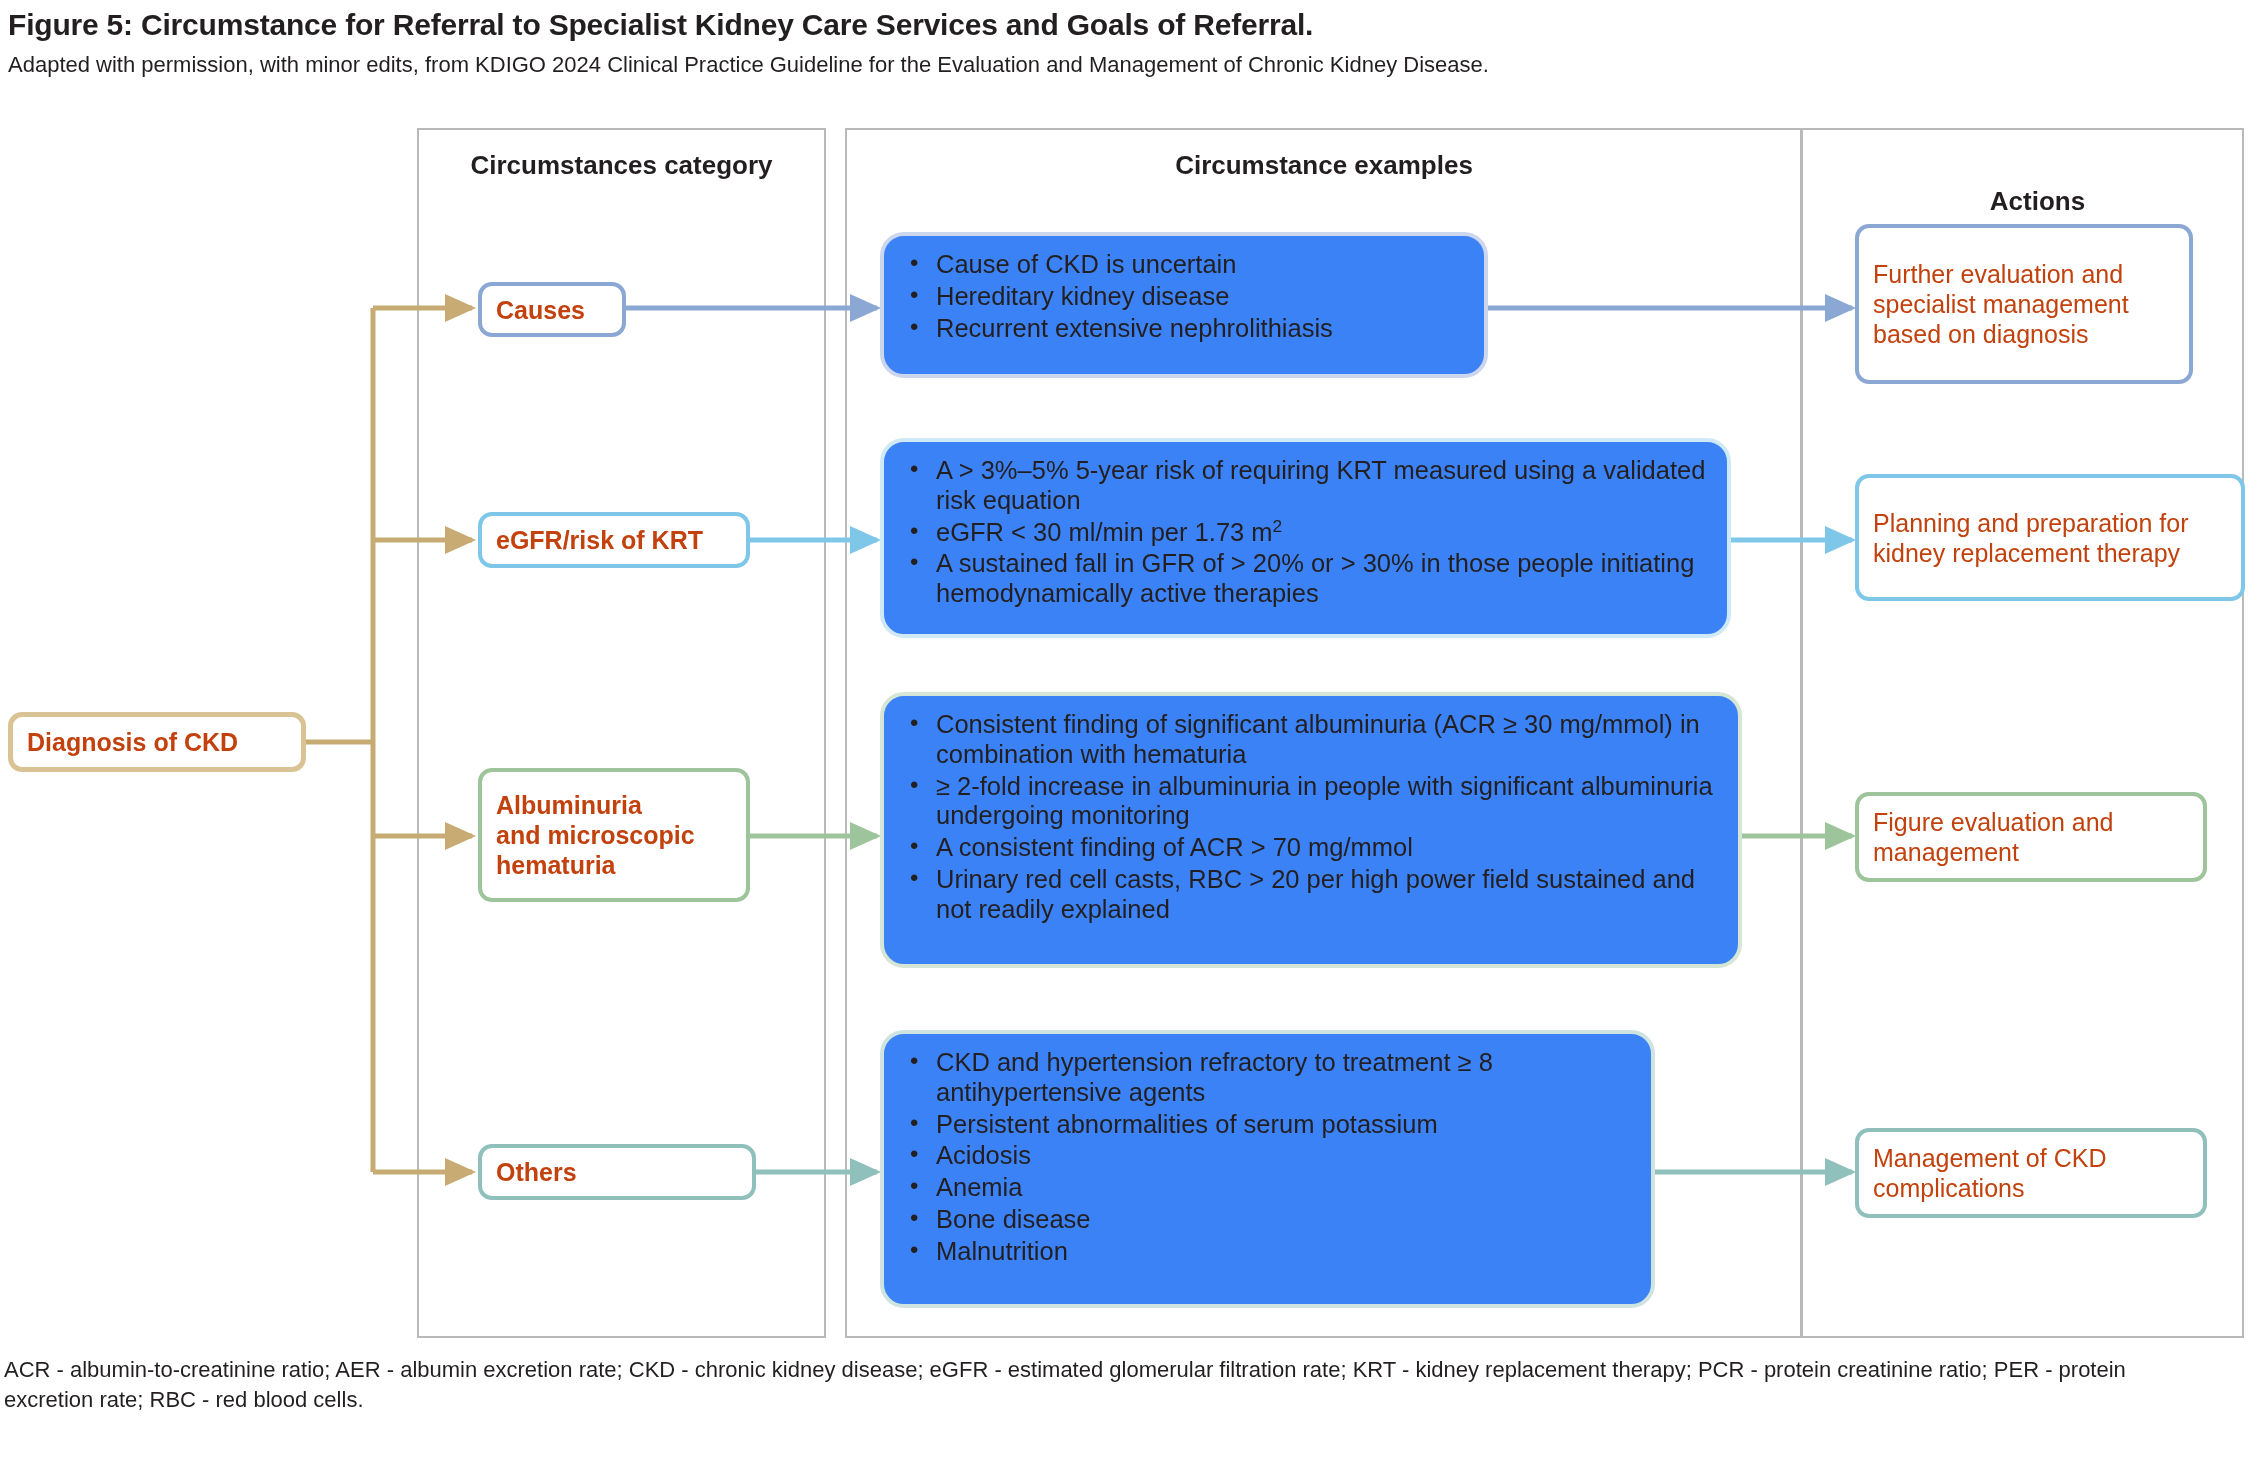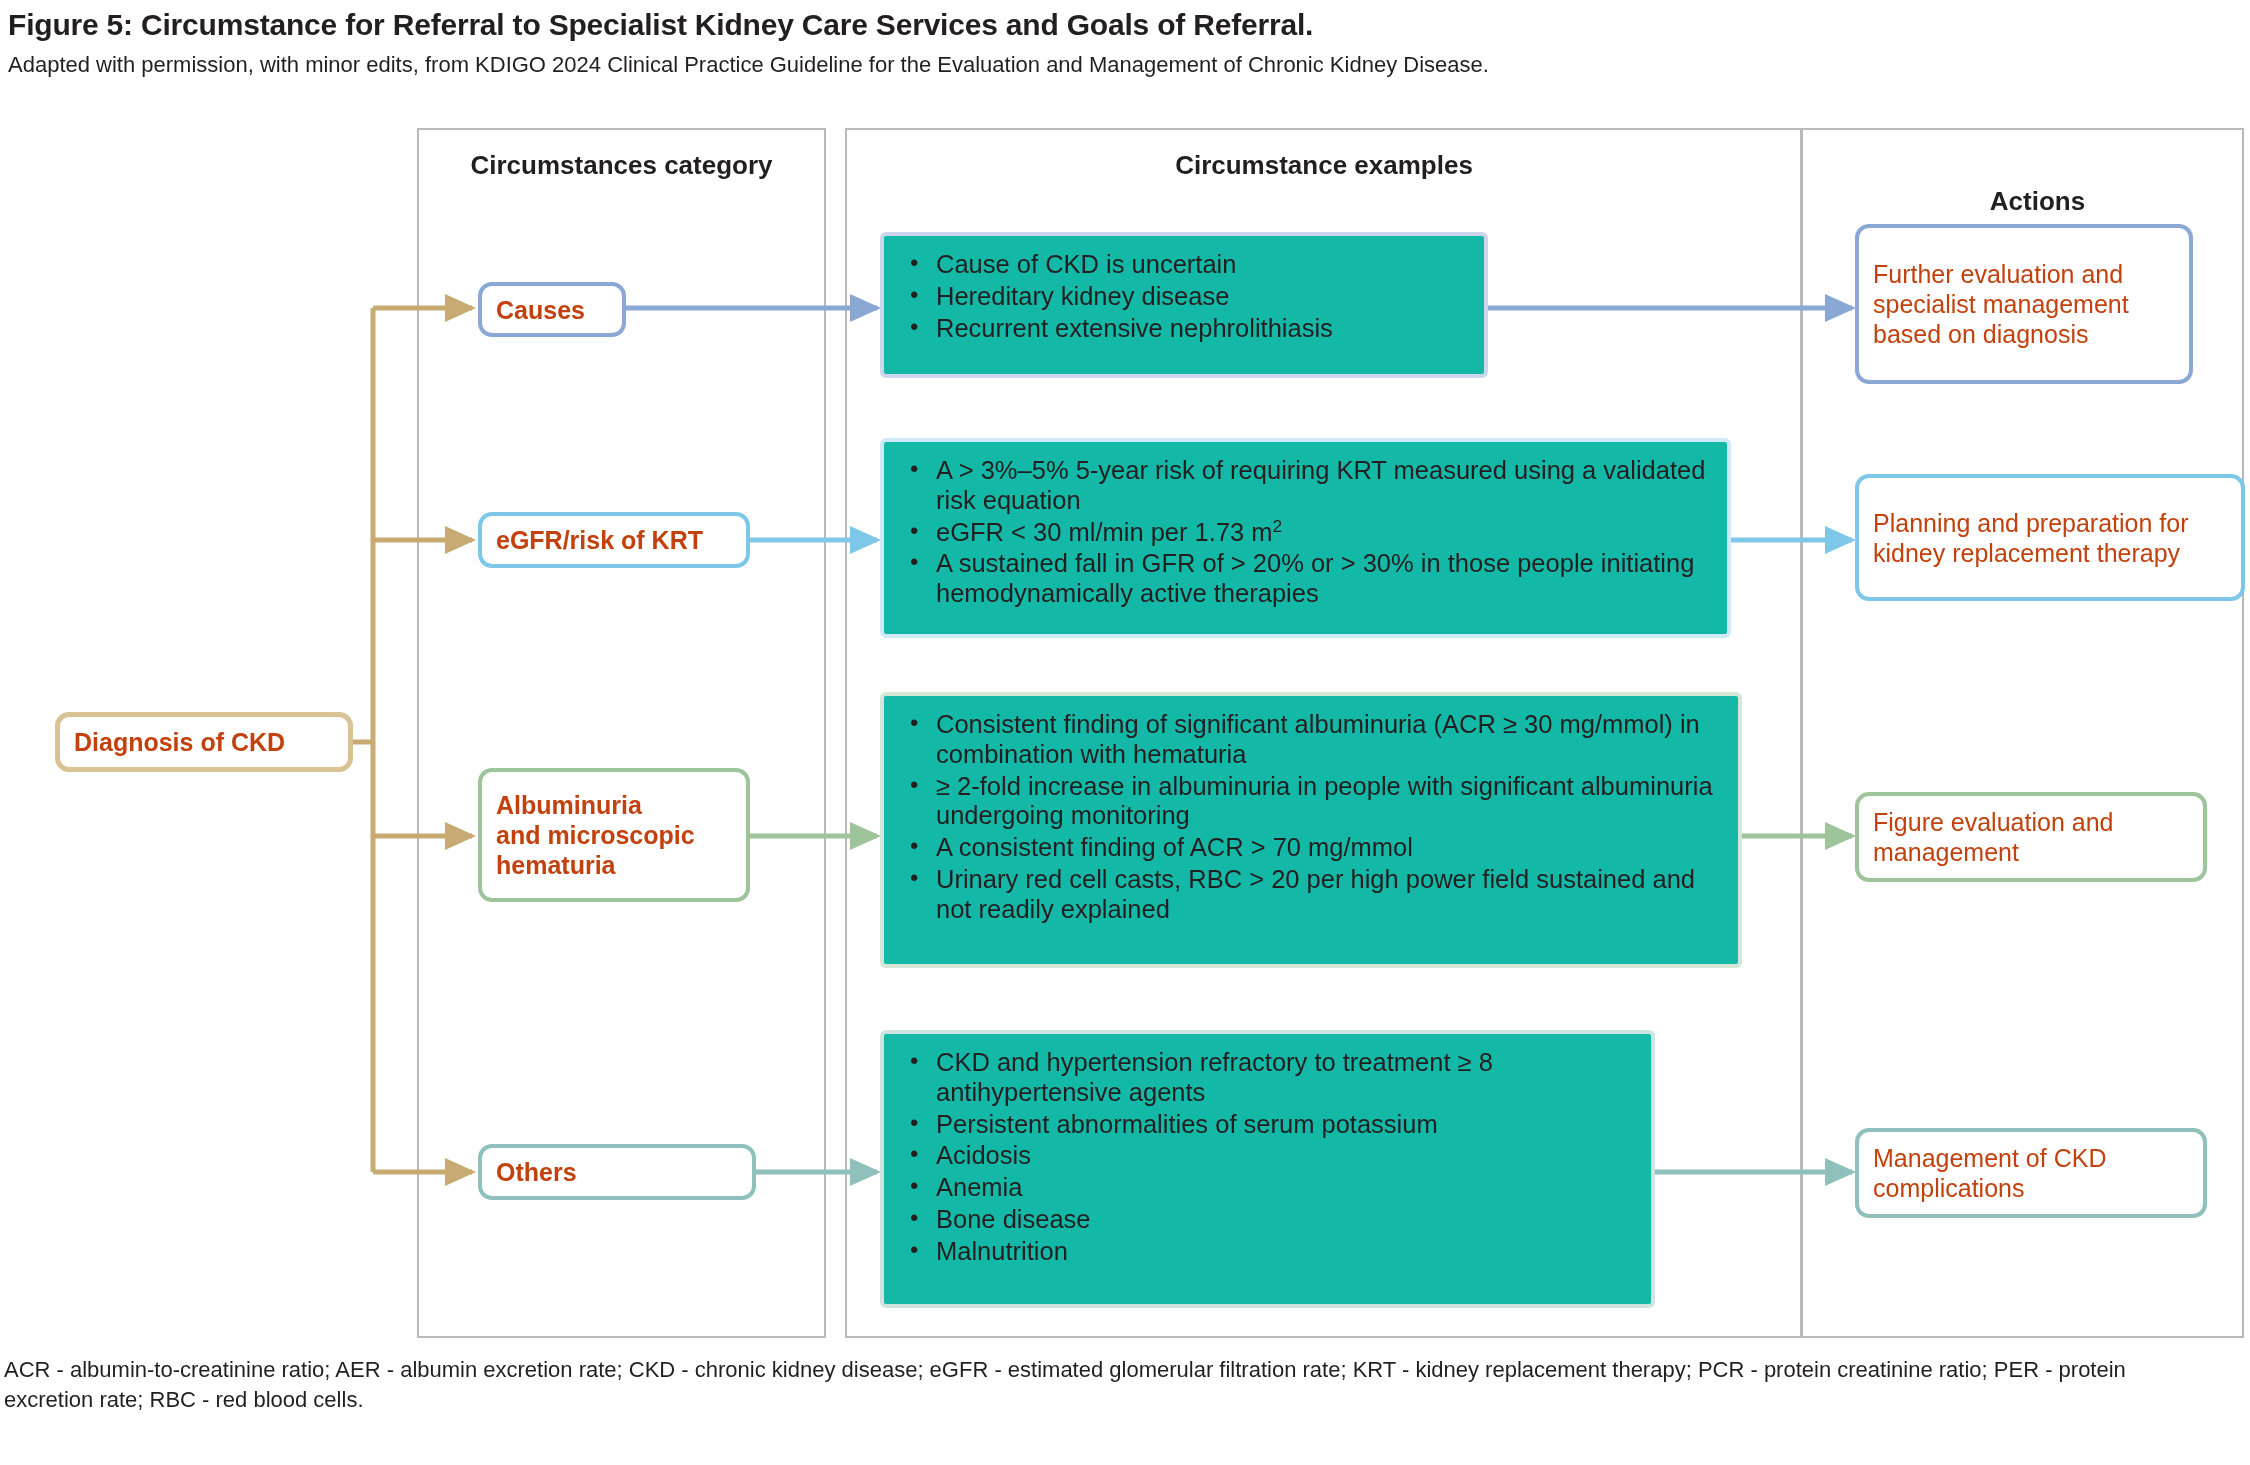--- a/index.html
+++ b/index.html
@@ -45,21 +45,21 @@
   .node {
     position: absolute; background: #ffffff; border-radius: 14px;
     display: flex; align-items: center;
     font-size: 25px; color: #c2410c;
   }
   .node.bold { font-weight: bold; }
   .node .inner { width: 100%; padding: 6px 14px; line-height: 1.2; }
 
   
   .exbox {
-    position: absolute; background: #14b8a6; border-radius: 6px;
+    position: absolute; background: #3b82f6; border-radius: 24px;
     padding: 14px 18px 14px 20px;
   }
   .exbox ul { margin:0; padding:0; list-style: none; }
   .exbox li {
     position: relative; padding-left: 32px; font-size: 25.5px;
     line-height: 1.17; color: #231f20; margin: 0 0 2px 0;
   }
   .exbox li::before {
     content: "\2022"; position: absolute; left: 6px; top: -1px;
     font-size: 24px; color: #231f20;
@@ -128,21 +128,21 @@
       <path d="M750,836 L877,836" marker-end="url(#ah-green)"></path>
       <path d="M1740,836 L1852,836" marker-end="url(#ah-green)"></path>
     </g>
 
     <g stroke="#8fc0bb" stroke-width="5" fill="none">
       <path d="M756,1172 L877,1172" marker-end="url(#ah-teal)"></path>
       <path d="M1655,1172 L1852,1172" marker-end="url(#ah-teal)"></path>
     </g>
   </svg>
 
-  <div class="node bold" style="left:8px; top:712px; width:298px; height:60px; border:5px solid #d9c294;margin-left:47px;">
+  <div class="node bold" style="left:8px; top:712px; width:298px; height:60px; border:5px solid #d9c294;">
     <span class="inner">Diagnosis of CKD</span>
   </div>
 
   <div class="node bold" style="left:478px; top:282px; width:148px; height:55px; border:4px solid #8ba8d4;">
     <span class="inner">Causes</span>
   </div>
 
   <div class="exbox" style="left:880px; top:232px; width:608px; height:146px; border:4px solid #ccd6ec;">
     <ul>
       <li>Cause of CKD is uncertain</li>

